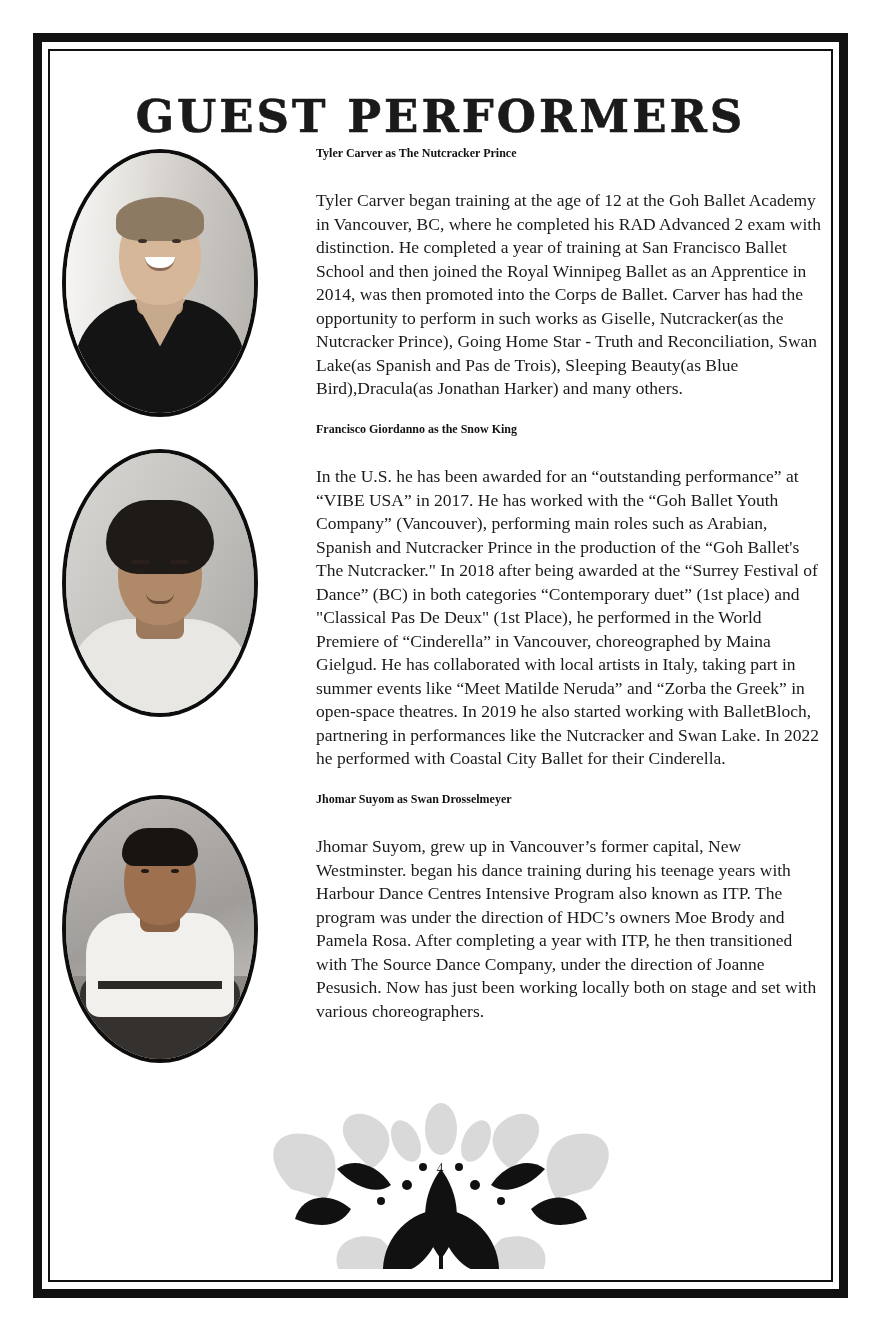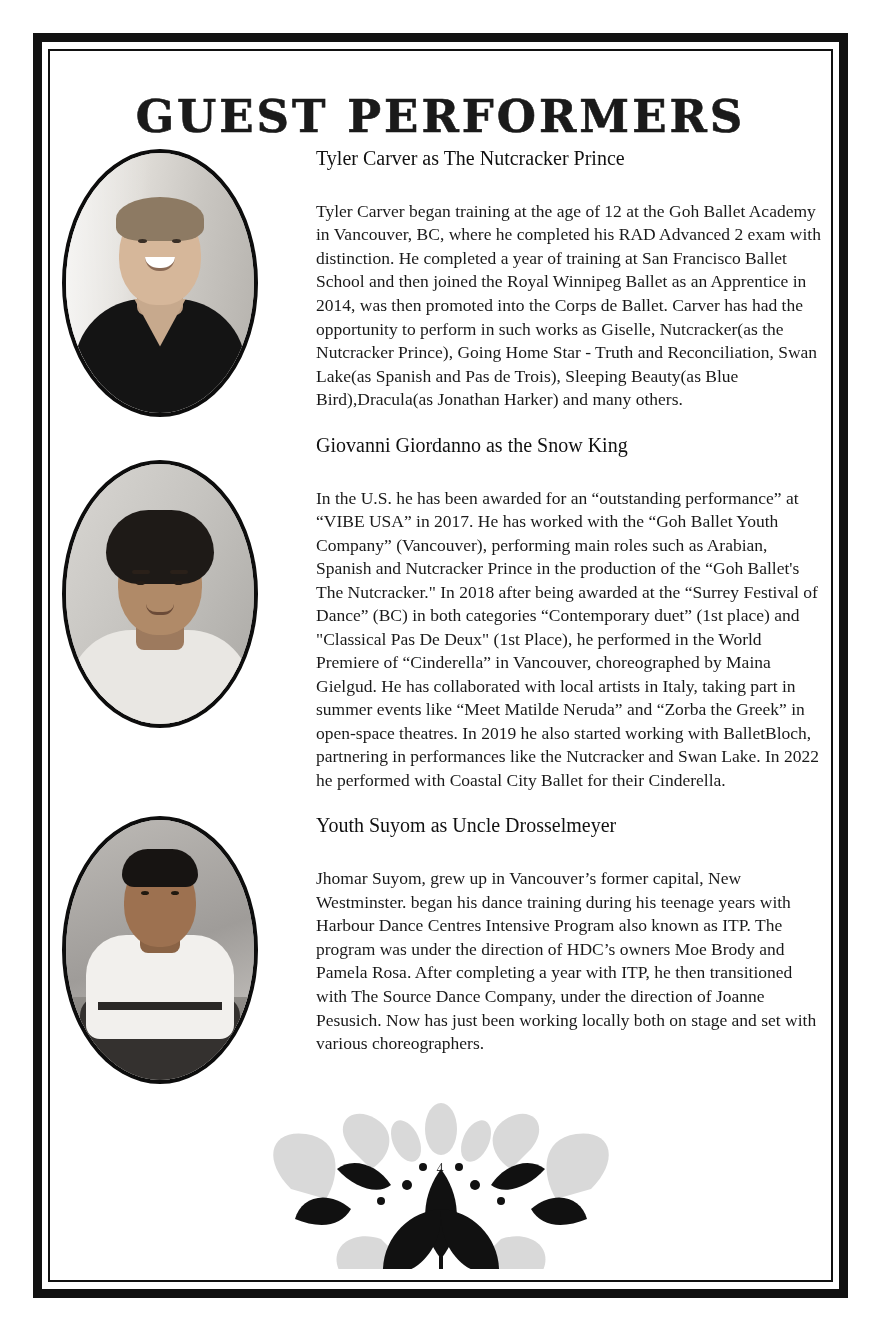--- a/index.html
+++ b/index.html
@@ -84,22 +84,22 @@
     background: #cfcfcf;
   }
   .bio-text {
     margin-left: 256px;
     font-size: 17.5px;
     line-height: 1.345;
     color: #1a1a1a;
     text-align: left;
   }
   .bio-name {
-    font-weight: normal;
-    font-size: 20px;
+    font-weight: bold;
+    font-size: 12px;
     display: block;
     margin-bottom: 1px;
     color: #111111;
   }
   .bio-body {
     display: block;
     margin-top: 28px;
   }
 
   
@@ -300,42 +300,42 @@
           <div class="p2-head"></div>
           <div class="p2-hair"></div>
           <div class="p2-brow-l"></div>
           <div class="p2-brow-r"></div>
           <div class="p2-eye-l"></div>
           <div class="p2-eye-r"></div>
           <div class="p2-smile"></div>
         </div>
       </div>
       <div class="bio-text">
-        <span class="bio-name">Giovanni Giordanno as the Snow King</span>
+        <span class="bio-name">Francisco Giordanno as the Snow King</span>
         <span class="bio-body">In the U.S. he has been awarded for an “outstanding performance” at “VIBE USA” in 2017. He has worked with the “Goh Ballet Youth Company” (Vancouver), performing main roles such as Arabian, Spanish and Nutcracker Prince in the production of the “Goh Ballet's The Nutcracker." In 2018 after being awarded at the “Surrey Festival of Dance” (BC) in both categories “Contemporary duet” (1st place) and "Classical Pas De Deux" (1st Place), he performed in the World Premiere of “Cinderella” in Vancouver, choreographed by Maina Gielgud. He has collaborated with local artists in Italy, taking part in summer events like “Meet Matilde Neruda” and “Zorba the Greek” in open-space theatres. In 2019 he also started working with BalletBloch, partnering in performances like the Nutcracker and Swan Lake. In 2022 he performed with Coastal City Ballet for their Cinderella.</span>
       </div>
     </div>
 
     <div class="bio">
       <div class="bio-photo photo-3">
         <div class="portrait">
           <div class="p3-bg"></div>
           <div class="p3-floor"></div>
           <div class="p3-legs"></div>
           <div class="p3-shirt"></div>
           <div class="p3-neck"></div>
           <div class="p3-head"></div>
           <div class="p3-hair"></div>
           <div class="p3-eye-l"></div>
           <div class="p3-eye-r"></div>
           <div class="p3-belt"></div>
         </div>
       </div>
       <div class="bio-text">
-        <span class="bio-name">Youth Suyom as Uncle Drosselmeyer</span>
+        <span class="bio-name">Jhomar Suyom as Swan Drosselmeyer</span>
         <span class="bio-body">Jhomar Suyom, grew up in Vancouver’s former capital, New Westminster. began his dance training during his teenage years with Harbour Dance Centres Intensive Program also known as ITP. The program was under the direction of HDC’s owners Moe Brody and Pamela Rosa. After completing a year with ITP, he then transitioned with The Source Dance Company, under the direction of Joanne Pesusich. Now has just been working locally both on stage and set with various choreographers.</span>
       </div>
     </div>
 
     <div class="page-number">4</div>
 
     <svg class="ornament" viewBox="0 0 420 210" xmlns="http://www.w3.org/2000/svg">
       <g fill="#d9d9d9">
         <path d="M60 100 C 30 70, 40 40, 75 45 C 110 50, 110 85, 95 110 Z"></path>
         <path d="M360 100 C 390 70, 380 40, 345 45 C 310 50, 310 85, 325 110 Z"></path>

